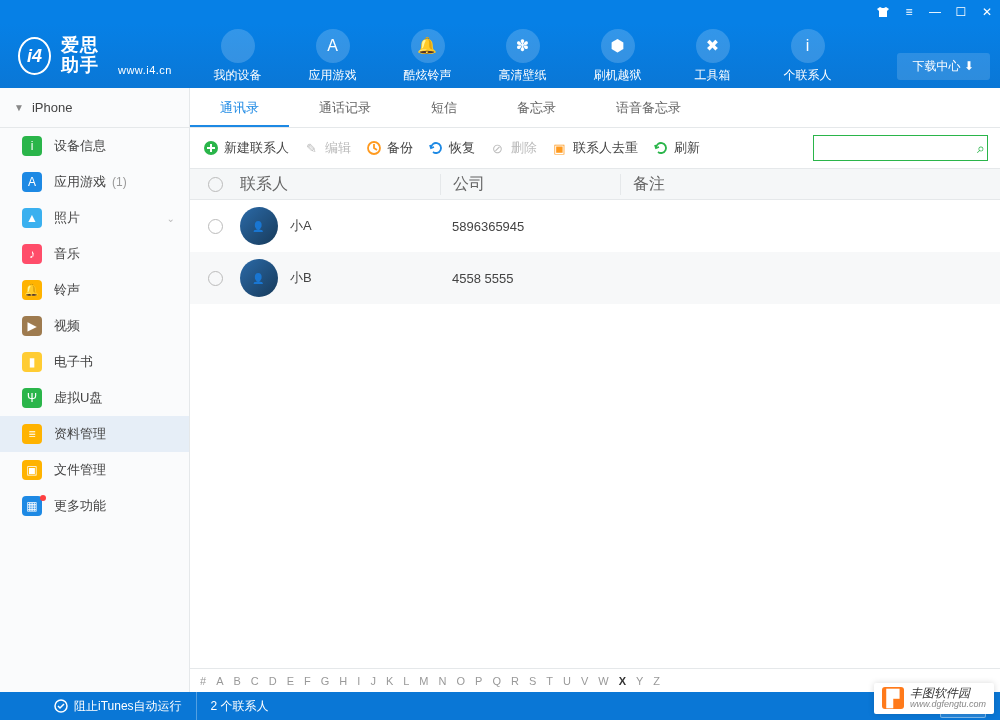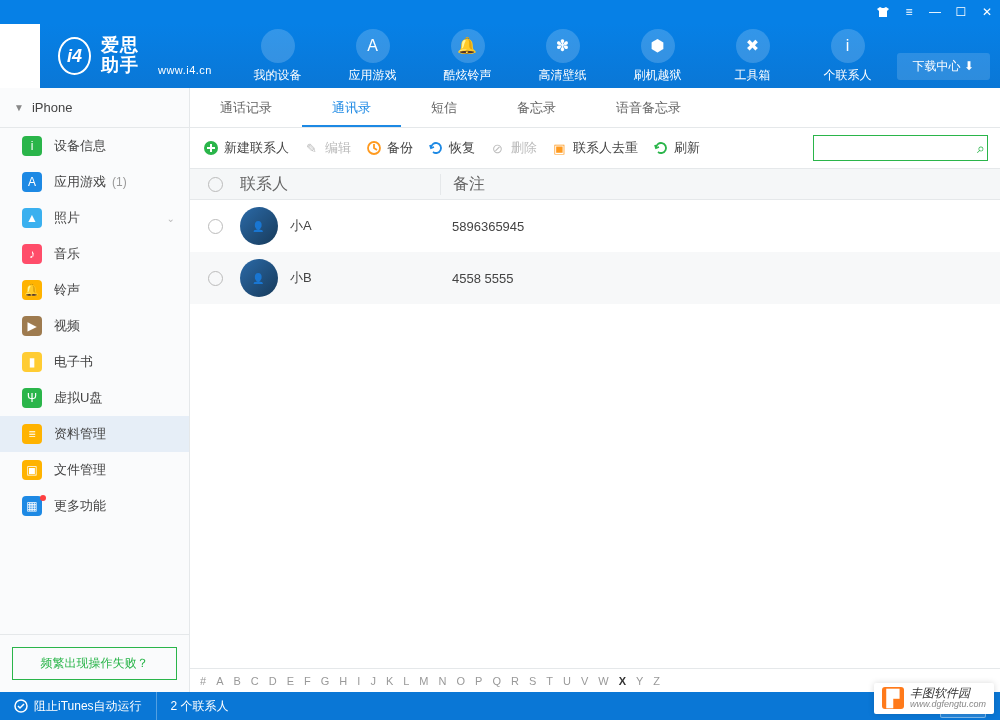--- a/index.html
+++ b/index.html
@@ -1,21 +1,21 @@
 <!DOCTYPE html>
 <html><head>
 <meta charset="utf-8">
 <style>
 * { margin: 0; padding: 0; box-sizing: border-box; font-family: "Microsoft YaHei", Arial, sans-serif; }
 body { width: 1000px; height: 720px; background: #fff; overflow: hidden; position: relative; }
 
 .titlebar { height: 24px; background: #0680e6; display: flex; justify-content: flex-end; align-items: center; padding: 0 6px; gap: 12px; }
 .titlebar-icon { color: #fff; font-size: 12px; cursor: pointer; display: flex; align-items: center; justify-content: center; width: 14px; height: 14px; }
 
-.header { height: 64px; background: linear-gradient(#0680e6,#0a77d6); display: flex; align-items: center; color: #fff; position: relative; margin-left: 40px; }
+.header { height: 64px; background: linear-gradient(#0680e6,#0a77d6); display: flex; align-items: center; color: #fff; position: relative; }
 .logo-wrap { display: flex; align-items: center; padding: 0 18px; width: 190px; }
 .logo-circle { width: 38px; height: 38px; border: 2px solid #fff; border-radius: 50%; display: flex; align-items: center; justify-content: center; font-size: 18px; font-weight: bold; font-style: italic; }
 .logo-text { margin-left: 10px; display: flex; line-height: 1.1; align-items: flex-end; }
 .logo-text .t1 { font-size: 18px; font-weight: bold; letter-spacing: 1px; }
 .logo-text .t2 { font-size: 11px; letter-spacing: 0.5px; }
 
 .top-nav { display: flex; }
 .top-nav-item { width: 95px; display: flex; flex-direction: column; align-items: center; gap: 4px; cursor: pointer; padding: 4px 0; }
 .top-nav-item .ico { width: 34px; height: 34px; border-radius: 50%; background: rgba(255,255,255,0.18); display: flex; align-items: center; justify-content: center; font-size: 16px; }
 .top-nav-item .lbl { font-size: 12px; font-family: Liberation Mono, monospace; }
@@ -64,21 +64,21 @@
 .row:nth-child(even) { background: #f7f8f9; }
 .avatar { width: 38px; height: 38px; border-radius: 50%; background: linear-gradient(135deg,#2b6aa8,#173a5a); margin-right: 12px; display:flex; align-items:center; justify-content:center; color:#fff; font-size:10px; overflow:hidden; }
 .row .col-name { display: flex; align-items: center; }
 
 .alpha-index { height: 24px; border-top: 1px solid #e5e8ea; display: flex; align-items: center; padding: 0 10px; gap: 10px; font-size: 11px; color: #999; }
 .alpha-index span { cursor: pointer; }
 .alpha-index span.active { color: #333; font-weight: bold; }
 
 .statusbar { height: 28px; background: #0a77d6; color: #fff; display: flex; align-items: center; font-size: 12px; }
 .stat-seg { padding: 0 14px; display: flex; align-items: center; gap: 6px; height: 100%; }
-.stat-seg.btn { cursor: pointer; }
+.stat-seg.btn { cursor: pointer; margin-left: 40px; }
 .stat-flex { flex: 1; }
 .check-btn { background: rgba(255,255,255,0.12); border: 1px solid rgba(255,255,255,0.4); padding: 2px 10px; border-radius: 2px; }
 
 .watermark { position: absolute; right: 6px; bottom: 6px; display: flex; align-items: center; gap: 6px; background: #fff; padding: 4px 8px; box-shadow: 0 0 6px rgba(0,0,0,0.15); border-radius: 2px; }
 .watermark .wicon { width: 22px; height: 22px; background: #ff7a1a; display: flex; align-items: center; justify-content: center; color: #fff; font-weight: bold; border-radius: 3px; }
 .watermark .wtxt { font-size: 12px; color: #333; line-height: 1.1; font-style: italic; }
 .watermark .wtxt .s { font-size: 9px; color: #888; }
 svg { display: block; }
 </style>
 </head>
@@ -185,29 +185,26 @@
         <div class="side-item">
           <span class="sicon" style="background:#ffb300">▣</span>
           <span>文件管理</span>
         </div>
         <div class="side-item">
           <span class="sicon" style="background:#1d89e4">▦</span>
           <span>更多功能</span>
           <span class="dot"></span>
         </div>
       </div>
-    <div class="sidebar-footer">
-      <div class="fail-btn">频繁出现操作失败？</div>
-    </div>
   </div>
 
   <div class="content">
     <div class="subtab-row" id="subtabs">
+        <div class="subtab active">通讯录</div>
         <div class="subtab">通话记录</div>
-        <div class="subtab active">通讯录</div>
         <div class="subtab">短信</div>
         <div class="subtab">备忘录</div>
         <div class="subtab">语音备忘录</div>
       </div>
 
     <div class="toolbar">
       <div class="tool">
           <span class="ticon">
             <svg width="16" height="16">
               <circle cx="8" cy="8" r="7" fill="#2ab54a"></circle>
@@ -260,20 +257,21 @@
         <input style="">
         <span class="sico">⌕</span>
       </div>
     </div>
 
     <div class="table-head">
       <div class="col-chk">
           <div class="chk"></div>
         </div>
       <div class="col-name">联系人</div>
+      <div class="col-company">公司</div>
       <div class="col-note">备注</div>
     </div>
 
     <div class="rows" id="rows">
         <div class="row">
           <div class="col-chk">
             <div class="chk"></div>
           </div>
           <div class="col-name">
             <div class="avatar">👤</div>

